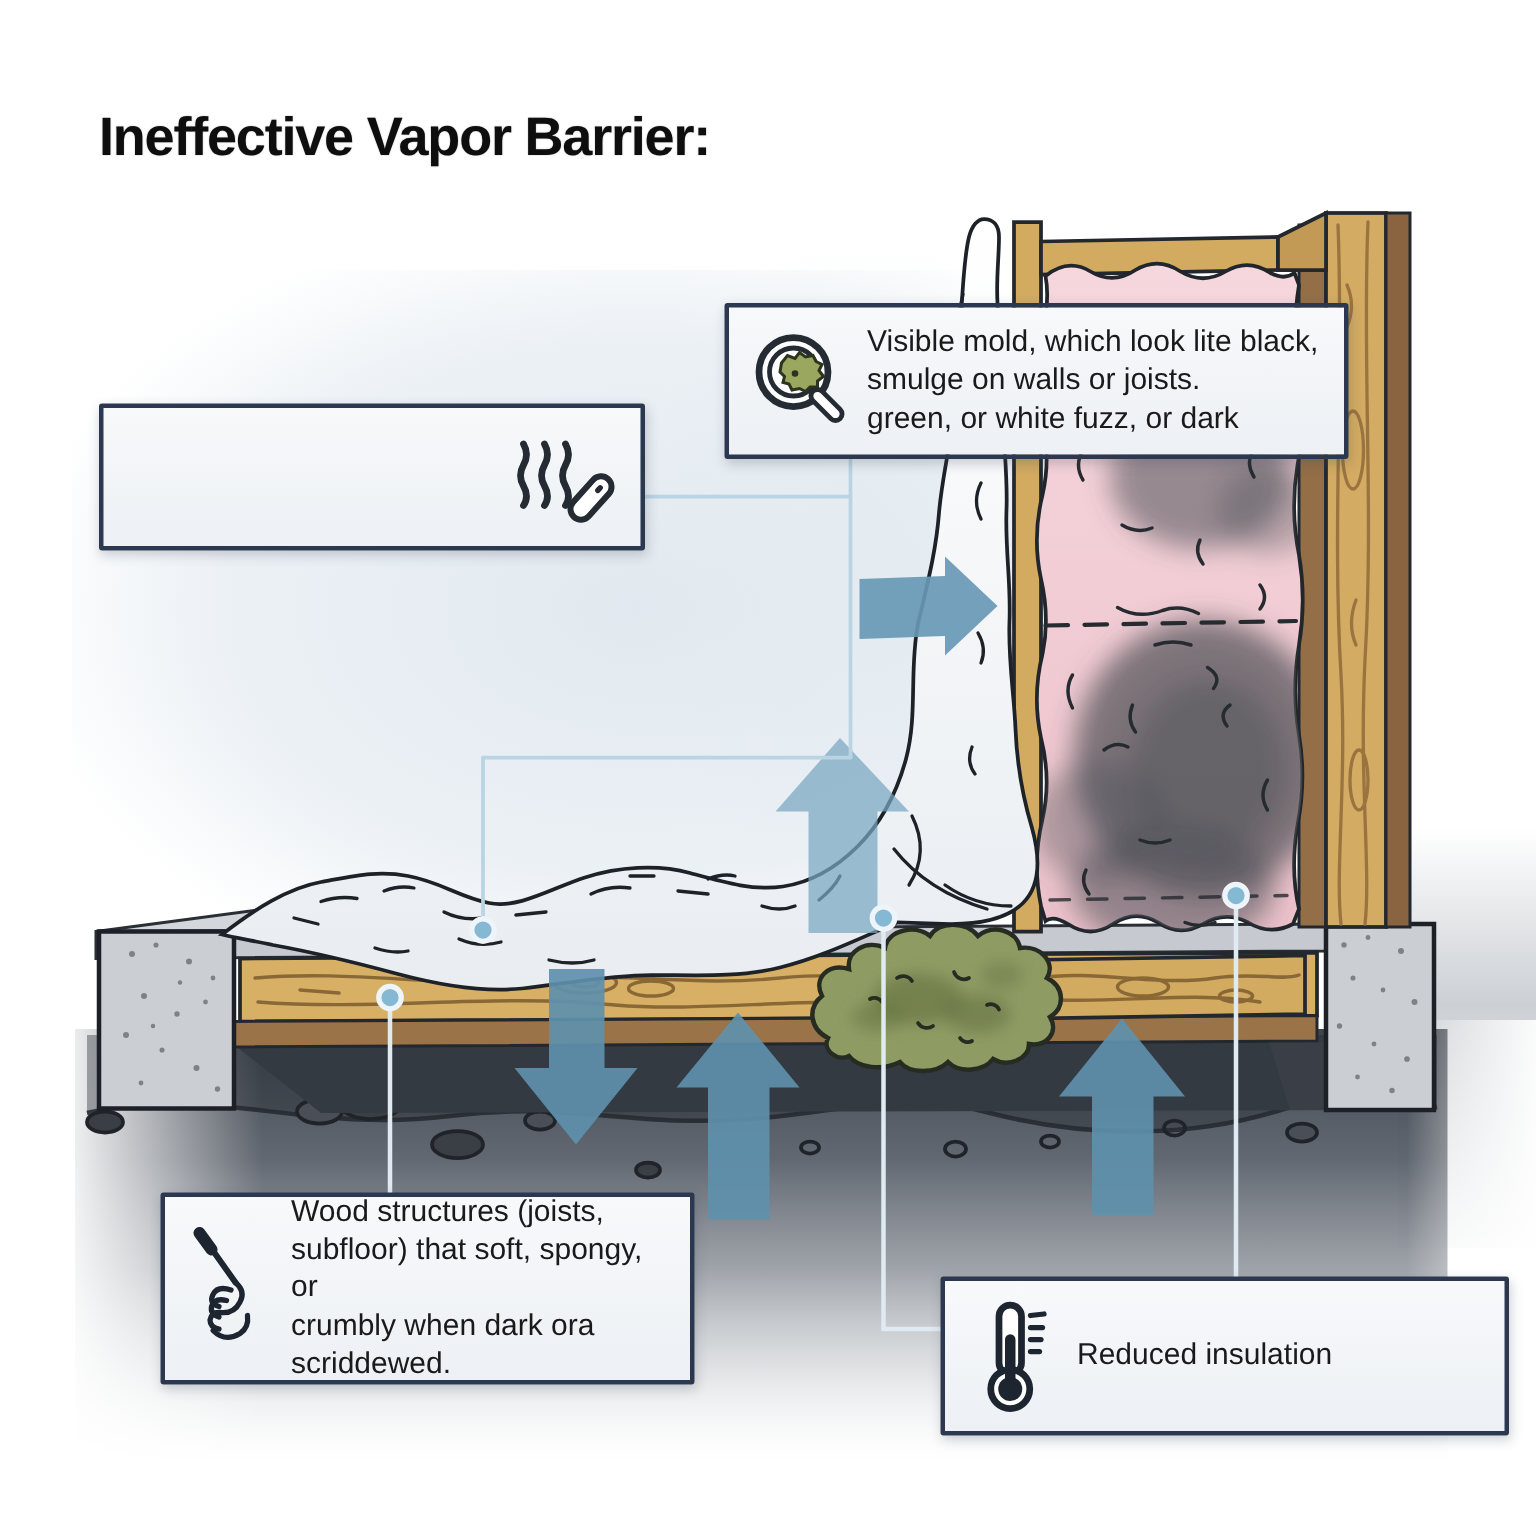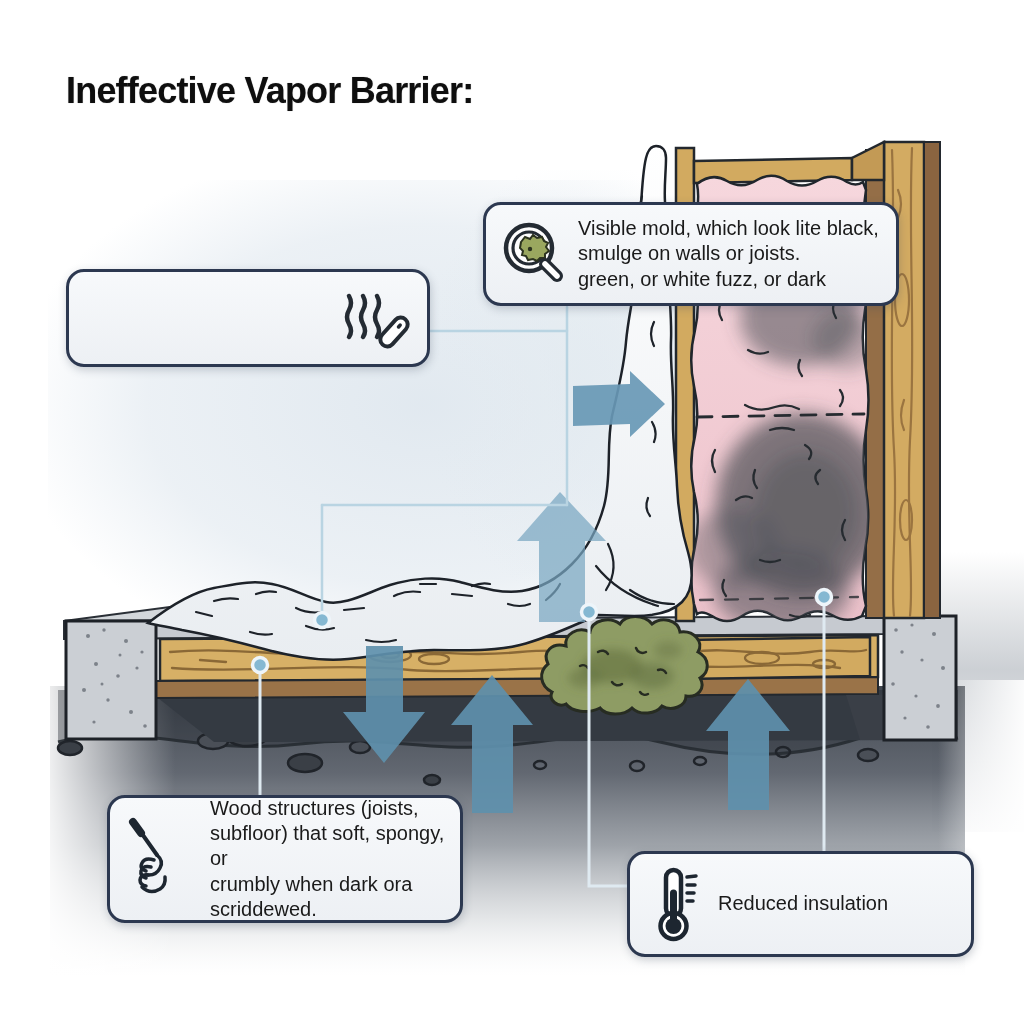--- a/index.html
+++ b/index.html
@@ -8,31 +8,31 @@
   .bg-panel{position:absolute;pointer-events:none;}
   #panelA{left:48px;top:180px;width:648px;height:470px;
     background:radial-gradient(ellipse at 58% 48%, rgba(220,229,237,0.85) 0%, rgba(220,229,237,0.55) 52%, rgba(220,229,237,0) 78%);}
   #panelB{left:430px;top:170px;width:300px;height:420px;
     background:radial-gradient(ellipse at 50% 50%, rgba(226,234,240,0.7) 0%, rgba(226,234,240,0) 75%);}
   #panelC{left:932px;top:552px;width:92px;height:280px;
     background:linear-gradient(180deg, rgba(190,195,201,0) 0%, rgba(187,192,198,0.75) 42%, rgba(214,217,221,0.15) 100%);}
   #scene{position:absolute;left:0;top:0;z-index:2;}
   #title{position:absolute;left:66px;top:70px;z-index:3;font-size:36px;font-weight:700;
          color:#0e0e0e;line-height:1.17;letter-spacing:-0.8px;text-shadow:0 0 1px rgba(0,0,0,0.35);}
-  .callout{position:absolute;z-index:4;border:3.5px solid #2c3850;border-radius:18px;
+  .callout{position:absolute;z-index:4;border:3.5px solid #2c3850;border-radius:2px;
            background:linear-gradient(180deg,#f7f9fb,#edf0f4);
            box-shadow:1px 3px 8px rgba(60,70,90,0.25);
            display:flex;align-items:center;box-sizing:border-box;color:#1a1a1a;}
   .callout .txt{font-size:20px;line-height:1.27;}
   #box-smell{left:66px;top:269px;width:364px;height:98px;padding:10px 16px 10px 26px;}
   #box-smell .txt{width:262px;}
   #box-smell .icn{position:absolute;right:16px;top:20px;}
   #box-mold{left:483px;top:202px;width:416px;height:104px;padding:8px 12px 8px 16px;gap:14px;}
-  #box-wood{left:107px;top:795px;width:356px;height:128px;padding:8px 10px 8px 14px;gap:28px;}
-  #box-thermo{left:627px;top:851px;width:347px;height:106px;padding:8px 24px 8px 18px;gap:16px;text-align:right;}
+  #box-wood{left:107px;top:795px;width:356px;height:128px;padding:8px 10px 8px 14px;gap:12px;}
+  #box-thermo{left:627px;top:851px;width:379px;height:106px;padding:8px 24px 8px 18px;gap:16px;text-align:right;}
   .icn{flex:0 0 auto;}
 </style>
 </head>
 <body>
 
 <div id="canvas">
 
   <div class="bg-panel" id="panelA"></div>
   <div class="bg-panel" id="panelB"></div>
   <div class="bg-panel" id="panelC"></div>

